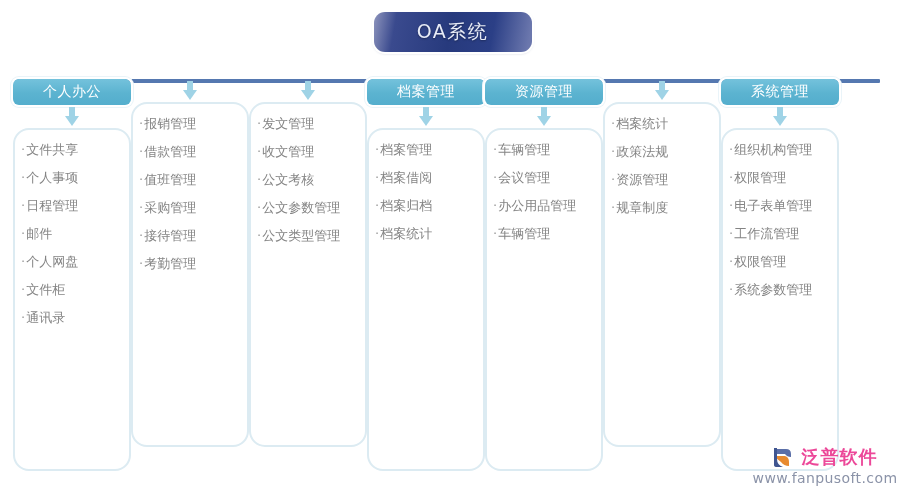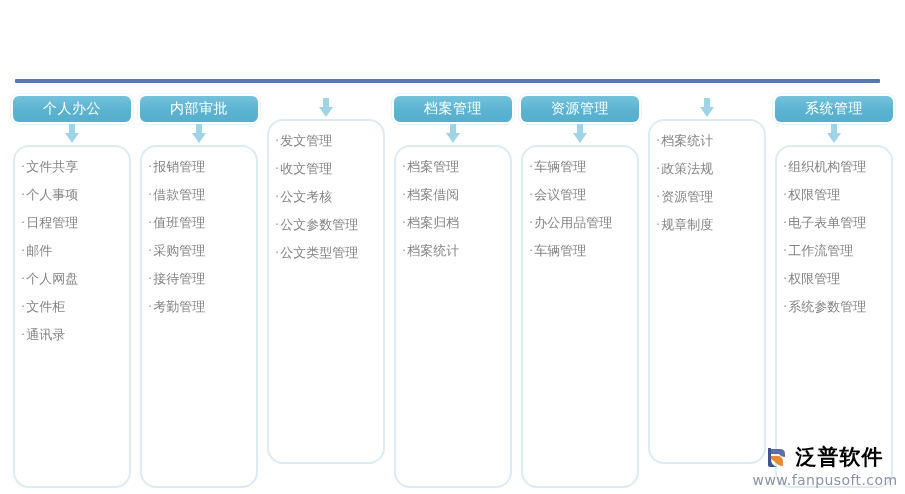--- a/index.html
+++ b/index.html
@@ -28,22 +28,22 @@
   }
 
   
   .divider{
     position:absolute;left:15px;top:79px;width:865px;height:4px;
     background:#5578b0;border-radius:1px;
   }
 
   
   .cols{
-    position:absolute;left:13px;top:96px;width:880px;height:392px;
-    display:flex;justify-content:space-between;
+    position:absolute;left:13px;top:79px;width:880px;height:392px;
+    display:flex;
   }
   .col{width:118px;display:flex;flex-direction:column;align-items:center;}
 
   .col-head{
     width:118px;height:26px;border-radius:6px;
     background:linear-gradient(180deg,#74c2dc 0%,#5bb3d0 55%,#54aecd 100%);
     box-shadow:0 0 0 2px #ffffff, 0 0 0 3px #eaf4f9;
     display:flex;align-items:center;justify-content:center;
   }
   .col-head span{color:#ffffff;font-size:14px;letter-spacing:.5px;}
@@ -78,31 +78,36 @@
   }
 
   
   .watermark{
     position:absolute;right:10px;bottom:6px;width:140px;height:46px;
     display:flex;flex-direction:column;align-items:center;justify-content:center;
   }
   .wm-row{display:flex;align-items:center;gap:3px;}
   .wm-logo{width:26px;height:24px;}
   .wm-name{
-    color:#000000;font-size:21px;font-weight:bold;letter-spacing:1px;
+    color:#ec4899;font-size:18px;font-weight:bold;letter-spacing:1px;
   }
   .wm-url{
     color:#8b93a8;font-size:14px;letter-spacing:.4px;margin-top:1px;
   }
 </style>
 </head>
 <body>
 
 <div class="canvas">
 
+  <div class="title-wrap">
+    <div class="title-badge">
+      <span>OA系统</span>
+    </div>
+  </div>
 
   <div class="divider"></div>
 
   <div class="cols">
       <div class="col">
         <div class="col-head">
           <span>个人办公</span>
         </div>
         <div class="arrow">
           <div class="stem"></div>
@@ -133,23 +138,20 @@
             <span class="dot">·</span>
             <span>文件柜</span>
           </div>
           <div class="item">
             <span class="dot">·</span>
             <span>通讯录</span>
           </div>
         </div>
       </div>
       <div class="col">
-        <div class="col-head">
-          <span>内部审批</span>
-        </div>
         <div class="arrow">
           <div class="stem"></div>
           <div class="head"></div>
         </div>
         <div class="col-body">
           <div class="item">
             <span class="dot">·</span>
             <span>报销管理</span>
           </div>
           <div class="item">

